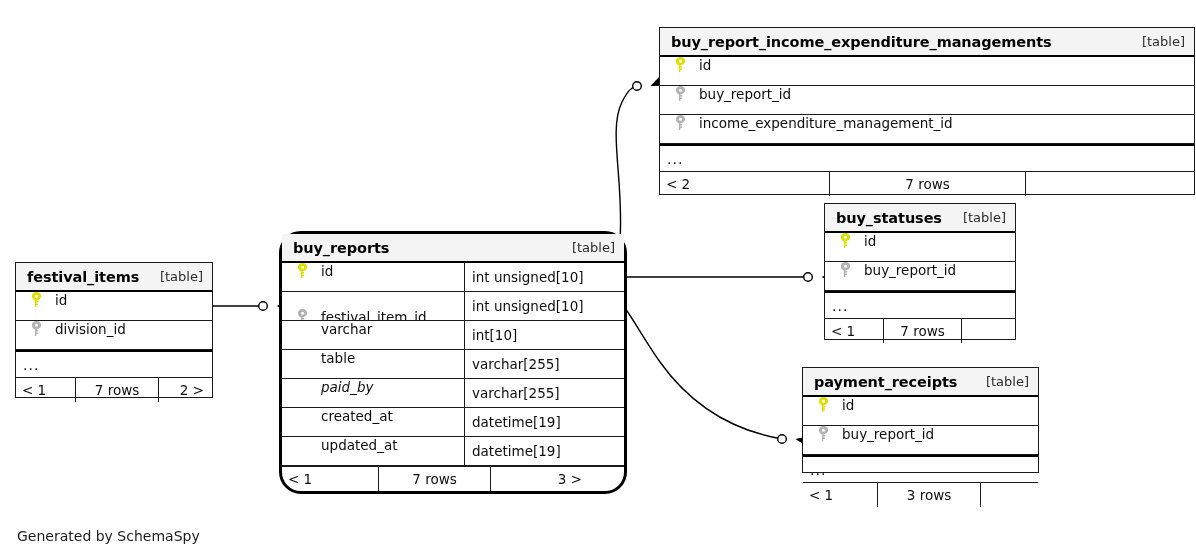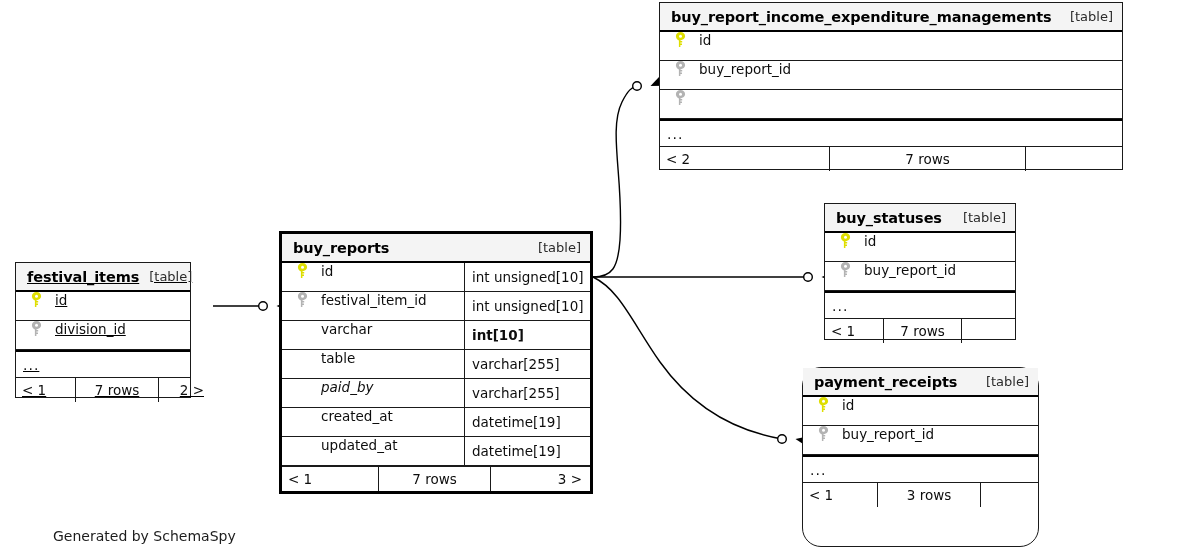--- a/index.html
+++ b/index.html
@@ -129,21 +129,20 @@
   .foot-mid { justify-content: center; }
   .foot-right { justify-content: flex-end; padding-right: 8px; }
   .credit {
     position: absolute;
     left: 17px;
     top: 528px;
     font-size: 14px;
     color: #1c1c1c;
     white-space: nowrap;
     z-index: 3;
-    margin-left: 36px;
   }
 </style>
 </head>
 <body>
 
 <div id="canvas">
 
   <svg id="edges" width="1196" height="559" viewBox="0 0 1196 559">
       <defs>
         <marker id="crowfoot" viewBox="0 0 14 12" refX="13" refY="6" markerWidth="14" markerHeight="12" orient="auto" markerUnits="userSpaceOnUse">
@@ -169,21 +168,21 @@
         <path d="M0 0 L13 -5.5 L13 5.5 Z" fill="#000000" transform="translate(821.5,277) rotate(0)"></path>
       </g>
       <g>
         <path d="M 593 277 C 620 290 632 322 660 362 C 690 404 730 430 782 439" fill="none" stroke="#000000" stroke-width="1.4"></path>
         <circle cx="782px" cy="439px" r="4.3" fill="#ffffff" stroke="#000000" stroke-width="1.4"></circle>
         <path d="M0 0 L13 -5.5 L13 5.5 Z" fill="#000000" transform="translate(795.5,439) rotate(10.60526174943893)"></path>
       </g>
     </svg>
 
   <div id="tables-layer">
-      <div class="table-node" style="left: 659px; top: 2px; width: 464px; height: 168px;">
+      <div class="table-node" style="left: 659px; top: 27px; width: 536px; height: 168px;">
         <div class="tbl-header">
           <span class="tbl-name">buy_report_income_expenditure_managements</span>
           <span class="tbl-kind">[table]</span>
         </div>
         <div class="col-row">
           <div class="col-name">
             <span class="keycell">
               <svg width="11" height="15" viewBox="0 0 11 15" class="keyicon">
                 <path d="M5.5 0 C2.9 0 0.9 1.9 0.9 4.3 C0.9 6.2 2.1 7.8 3.9 8.4 L3.9 15 L5.4 15 L5.4 13.1 L7.0 13.1 L7.0 11.6 L5.4 11.6 L5.4 10.4 L7.2 10.4 L7.2 8.9 L5.4 8.9 L5.4 8.4 C8.0 8.0 10.1 6.4 10.1 4.3 C10.1 1.9 8.1 0 5.5 0 Z" fill="#dede00"></path>
                 <circle cx="5.5" cy="4.2" r="1.5" fill="#ffffff"></circle>
@@ -204,20 +203,21 @@
           </div>
         </div>
         <div class="col-row">
           <div class="col-name">
             <span class="keycell">
               <svg width="11" height="15" viewBox="0 0 11 15" class="keyicon">
                 <path d="M5.5 0 C2.9 0 0.9 1.9 0.9 4.3 C0.9 6.2 2.1 7.8 3.9 8.4 L3.9 15 L5.4 15 L5.4 13.1 L7.0 13.1 L7.0 11.6 L5.4 11.6 L5.4 10.4 L7.2 10.4 L7.2 8.9 L5.4 8.9 L5.4 8.4 C8.0 8.0 10.1 6.4 10.1 4.3 C10.1 1.9 8.1 0 5.5 0 Z" fill="#b3b3b3"></path>
                 <circle cx="5.5" cy="4.2" r="1.5" fill="#ffffff"></circle>
               </svg>
             </span>
+            <span class="col-label">income_expenditure_management_id</span>
           </div>
         </div>
         <div class="ellipsis-row">...</div>
         <div class="tbl-footer">
           <div class="foot-cell foot-left" style="flex: 0 0 170px;">&lt; 2</div>
           <div class="foot-cell foot-mid" style="flex: 0 0 196px;">7 rows</div>
           <div class="foot-cell foot-right" style="flex: 0 0 158px;"></div>
         </div>
       </div>
       <div class="table-node" style="left: 824px; top: 203px; width: 192px; height: 137px;">
@@ -247,55 +247,55 @@
             <span class="col-label">buy_report_id</span>
           </div>
         </div>
         <div class="ellipsis-row">...</div>
         <div class="tbl-footer">
           <div class="foot-cell foot-left" style="flex: 0 0 59px;">&lt; 1</div>
           <div class="foot-cell foot-mid" style="flex: 0 0 78px;">7 rows</div>
           <div class="foot-cell foot-right" style="flex: 0 0 53px;"></div>
         </div>
       </div>
-      <div class="table-node focus" style="left: 279px; top: 231px; width: 314px; height: 263px;">
+      <div class="table-node focus" style="left: 279px; top: 231px; width: 348px; height: 263px; border-radius: 22px;">
         <div class="tbl-header">
           <span class="tbl-name">buy_reports</span>
           <span class="tbl-kind">[table]</span>
         </div>
         <div class="col-row">
           <div class="col-name" style="flex: 0 0 182px; width: 182px;">
             <span class="keycell">
               <svg width="11" height="15" viewBox="0 0 11 15" class="keyicon">
                 <path d="M5.5 0 C2.9 0 0.9 1.9 0.9 4.3 C0.9 6.2 2.1 7.8 3.9 8.4 L3.9 15 L5.4 15 L5.4 13.1 L7.0 13.1 L7.0 11.6 L5.4 11.6 L5.4 10.4 L7.2 10.4 L7.2 8.9 L5.4 8.9 L5.4 8.4 C8.0 8.0 10.1 6.4 10.1 4.3 C10.1 1.9 8.1 0 5.5 0 Z" fill="#dede00"></path>
                 <circle cx="5.5" cy="4.2" r="1.5" fill="#ffffff"></circle>
               </svg>
             </span>
             <span class="col-label">id</span>
           </div>
           <div class="col-type" style="flex: 1 1 auto;">int unsigned[10]</div>
         </div>
         <div class="col-row">
-          <div class="col-name" style="flex: 0 0 182px; width: 182px;">
+          <div class="col-name" style="flex: 0 0 182px; width: 182px; margin-top: 17px;">
             <span class="keycell">
               <svg width="11" height="15" viewBox="0 0 11 15" class="keyicon">
                 <path d="M5.5 0 C2.9 0 0.9 1.9 0.9 4.3 C0.9 6.2 2.1 7.8 3.9 8.4 L3.9 15 L5.4 15 L5.4 13.1 L7.0 13.1 L7.0 11.6 L5.4 11.6 L5.4 10.4 L7.2 10.4 L7.2 8.9 L5.4 8.9 L5.4 8.4 C8.0 8.0 10.1 6.4 10.1 4.3 C10.1 1.9 8.1 0 5.5 0 Z" fill="#b3b3b3"></path>
                 <circle cx="5.5" cy="4.2" r="1.5" fill="#ffffff"></circle>
               </svg>
             </span>
             <span class="col-label">festival_item_id</span>
           </div>
           <div class="col-type" style="flex: 1 1 auto;">int unsigned[10]</div>
         </div>
         <div class="col-row">
           <div class="col-name" style="flex: 0 0 182px; width: 182px;">
             <span class="keycell spacer"></span>
             <span class="col-label">varchar</span>
           </div>
-          <div class="col-type" style="flex: 1 1 auto; font-weight: bold;">int[10]</div>
+          <div class="col-type" style="flex: 1 1 auto;">int[10]</div>
         </div>
         <div class="col-row">
           <div class="col-name" style="flex: 0 0 182px; width: 182px;">
             <span class="keycell spacer"></span>
             <span class="col-label">table</span>
           </div>
           <div class="col-type" style="flex: 1 1 auto;">varchar[255]</div>
         </div>
         <div class="col-row">
           <div class="col-name" style="flex: 0 0 182px; width: 182px; font-style: italic;">
@@ -317,21 +317,21 @@
             <span class="col-label">updated_at</span>
           </div>
           <div class="col-type" style="flex: 1 1 auto;">datetime[19]</div>
         </div>
         <div class="tbl-footer" style="border-top: 1px solid rgb(26, 26, 26);">
           <div class="foot-cell foot-left" style="flex: 0 0 97px;">&lt; 1</div>
           <div class="foot-cell foot-mid" style="flex: 0 0 112px;">7 rows</div>
           <div class="foot-cell foot-right" style="flex: 0 0 99px;">3 &gt;</div>
         </div>
       </div>
-      <div class="table-node" style="left: 15px; top: 262px; width: 176px; height: 136px; text-decoration: underline;">
+      <div class="table-node" style="left: 15px; top: 262px; width: 198px; height: 136px;">
         <div class="tbl-header">
           <span class="tbl-name">festival_items</span>
           <span class="tbl-kind">[table]</span>
         </div>
         <div class="col-row">
           <div class="col-name">
             <span class="keycell">
               <svg width="11" height="15" viewBox="0 0 11 15" class="keyicon">
                 <path d="M5.5 0 C2.9 0 0.9 1.9 0.9 4.3 C0.9 6.2 2.1 7.8 3.9 8.4 L3.9 15 L5.4 15 L5.4 13.1 L7.0 13.1 L7.0 11.6 L5.4 11.6 L5.4 10.4 L7.2 10.4 L7.2 8.9 L5.4 8.9 L5.4 8.4 C8.0 8.0 10.1 6.4 10.1 4.3 C10.1 1.9 8.1 0 5.5 0 Z" fill="#dede00"></path>
                 <circle cx="5.5" cy="4.2" r="1.5" fill="#ffffff"></circle>
@@ -351,21 +351,21 @@
             <span class="col-label">division_id</span>
           </div>
         </div>
         <div class="ellipsis-row">...</div>
         <div class="tbl-footer">
           <div class="foot-cell foot-left" style="flex: 0 0 60px;">&lt; 1</div>
           <div class="foot-cell foot-mid" style="flex: 0 0 83px;">7 rows</div>
           <div class="foot-cell foot-right" style="flex: 0 0 53px;">2 &gt;</div>
         </div>
       </div>
-      <div class="table-node" style="left: 802px; top: 367px; width: 237px; height: 180px; border-radius: 19px;">
+      <div class="table-node" style="left: 802px; top: 367px; width: 237px; height: 106px;">
         <div class="tbl-header">
           <span class="tbl-name">payment_receipts</span>
           <span class="tbl-kind">[table]</span>
         </div>
         <div class="col-row">
           <div class="col-name">
             <span class="keycell">
               <svg width="11" height="15" viewBox="0 0 11 15" class="keyicon">
                 <path d="M5.5 0 C2.9 0 0.9 1.9 0.9 4.3 C0.9 6.2 2.1 7.8 3.9 8.4 L3.9 15 L5.4 15 L5.4 13.1 L7.0 13.1 L7.0 11.6 L5.4 11.6 L5.4 10.4 L7.2 10.4 L7.2 8.9 L5.4 8.9 L5.4 8.4 C8.0 8.0 10.1 6.4 10.1 4.3 C10.1 1.9 8.1 0 5.5 0 Z" fill="#dede00"></path>
                 <circle cx="5.5" cy="4.2" r="1.5" fill="#ffffff"></circle>

